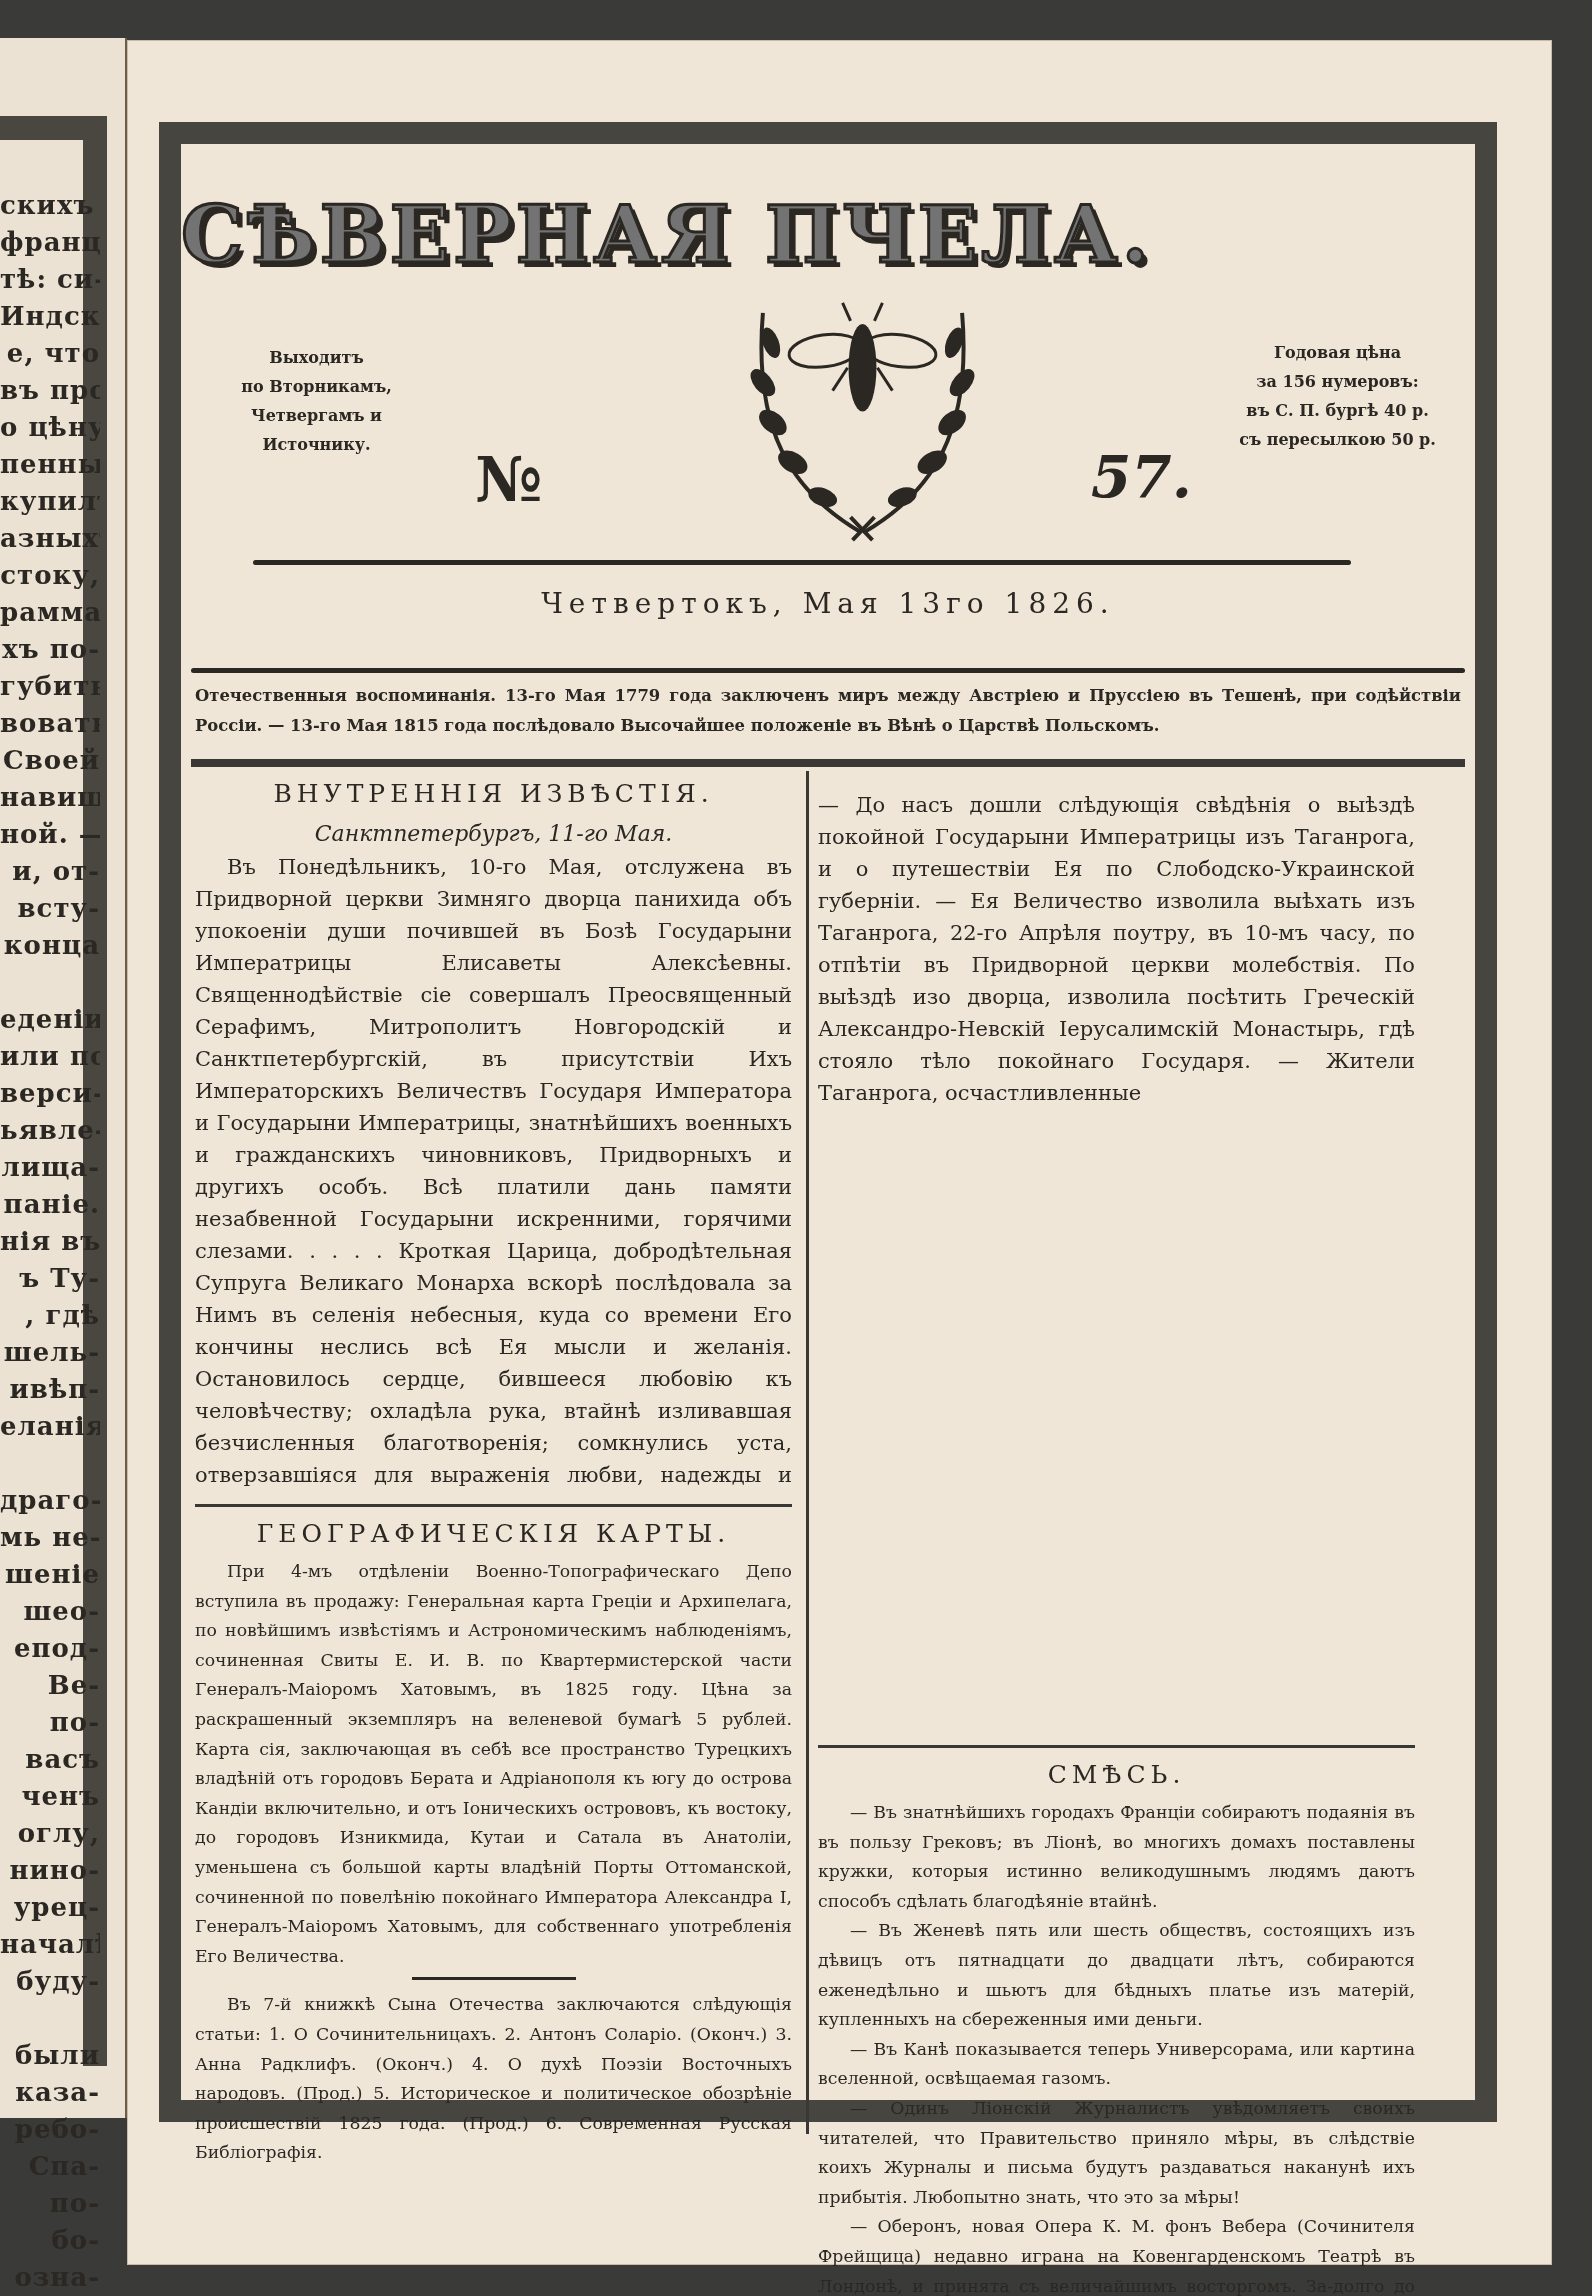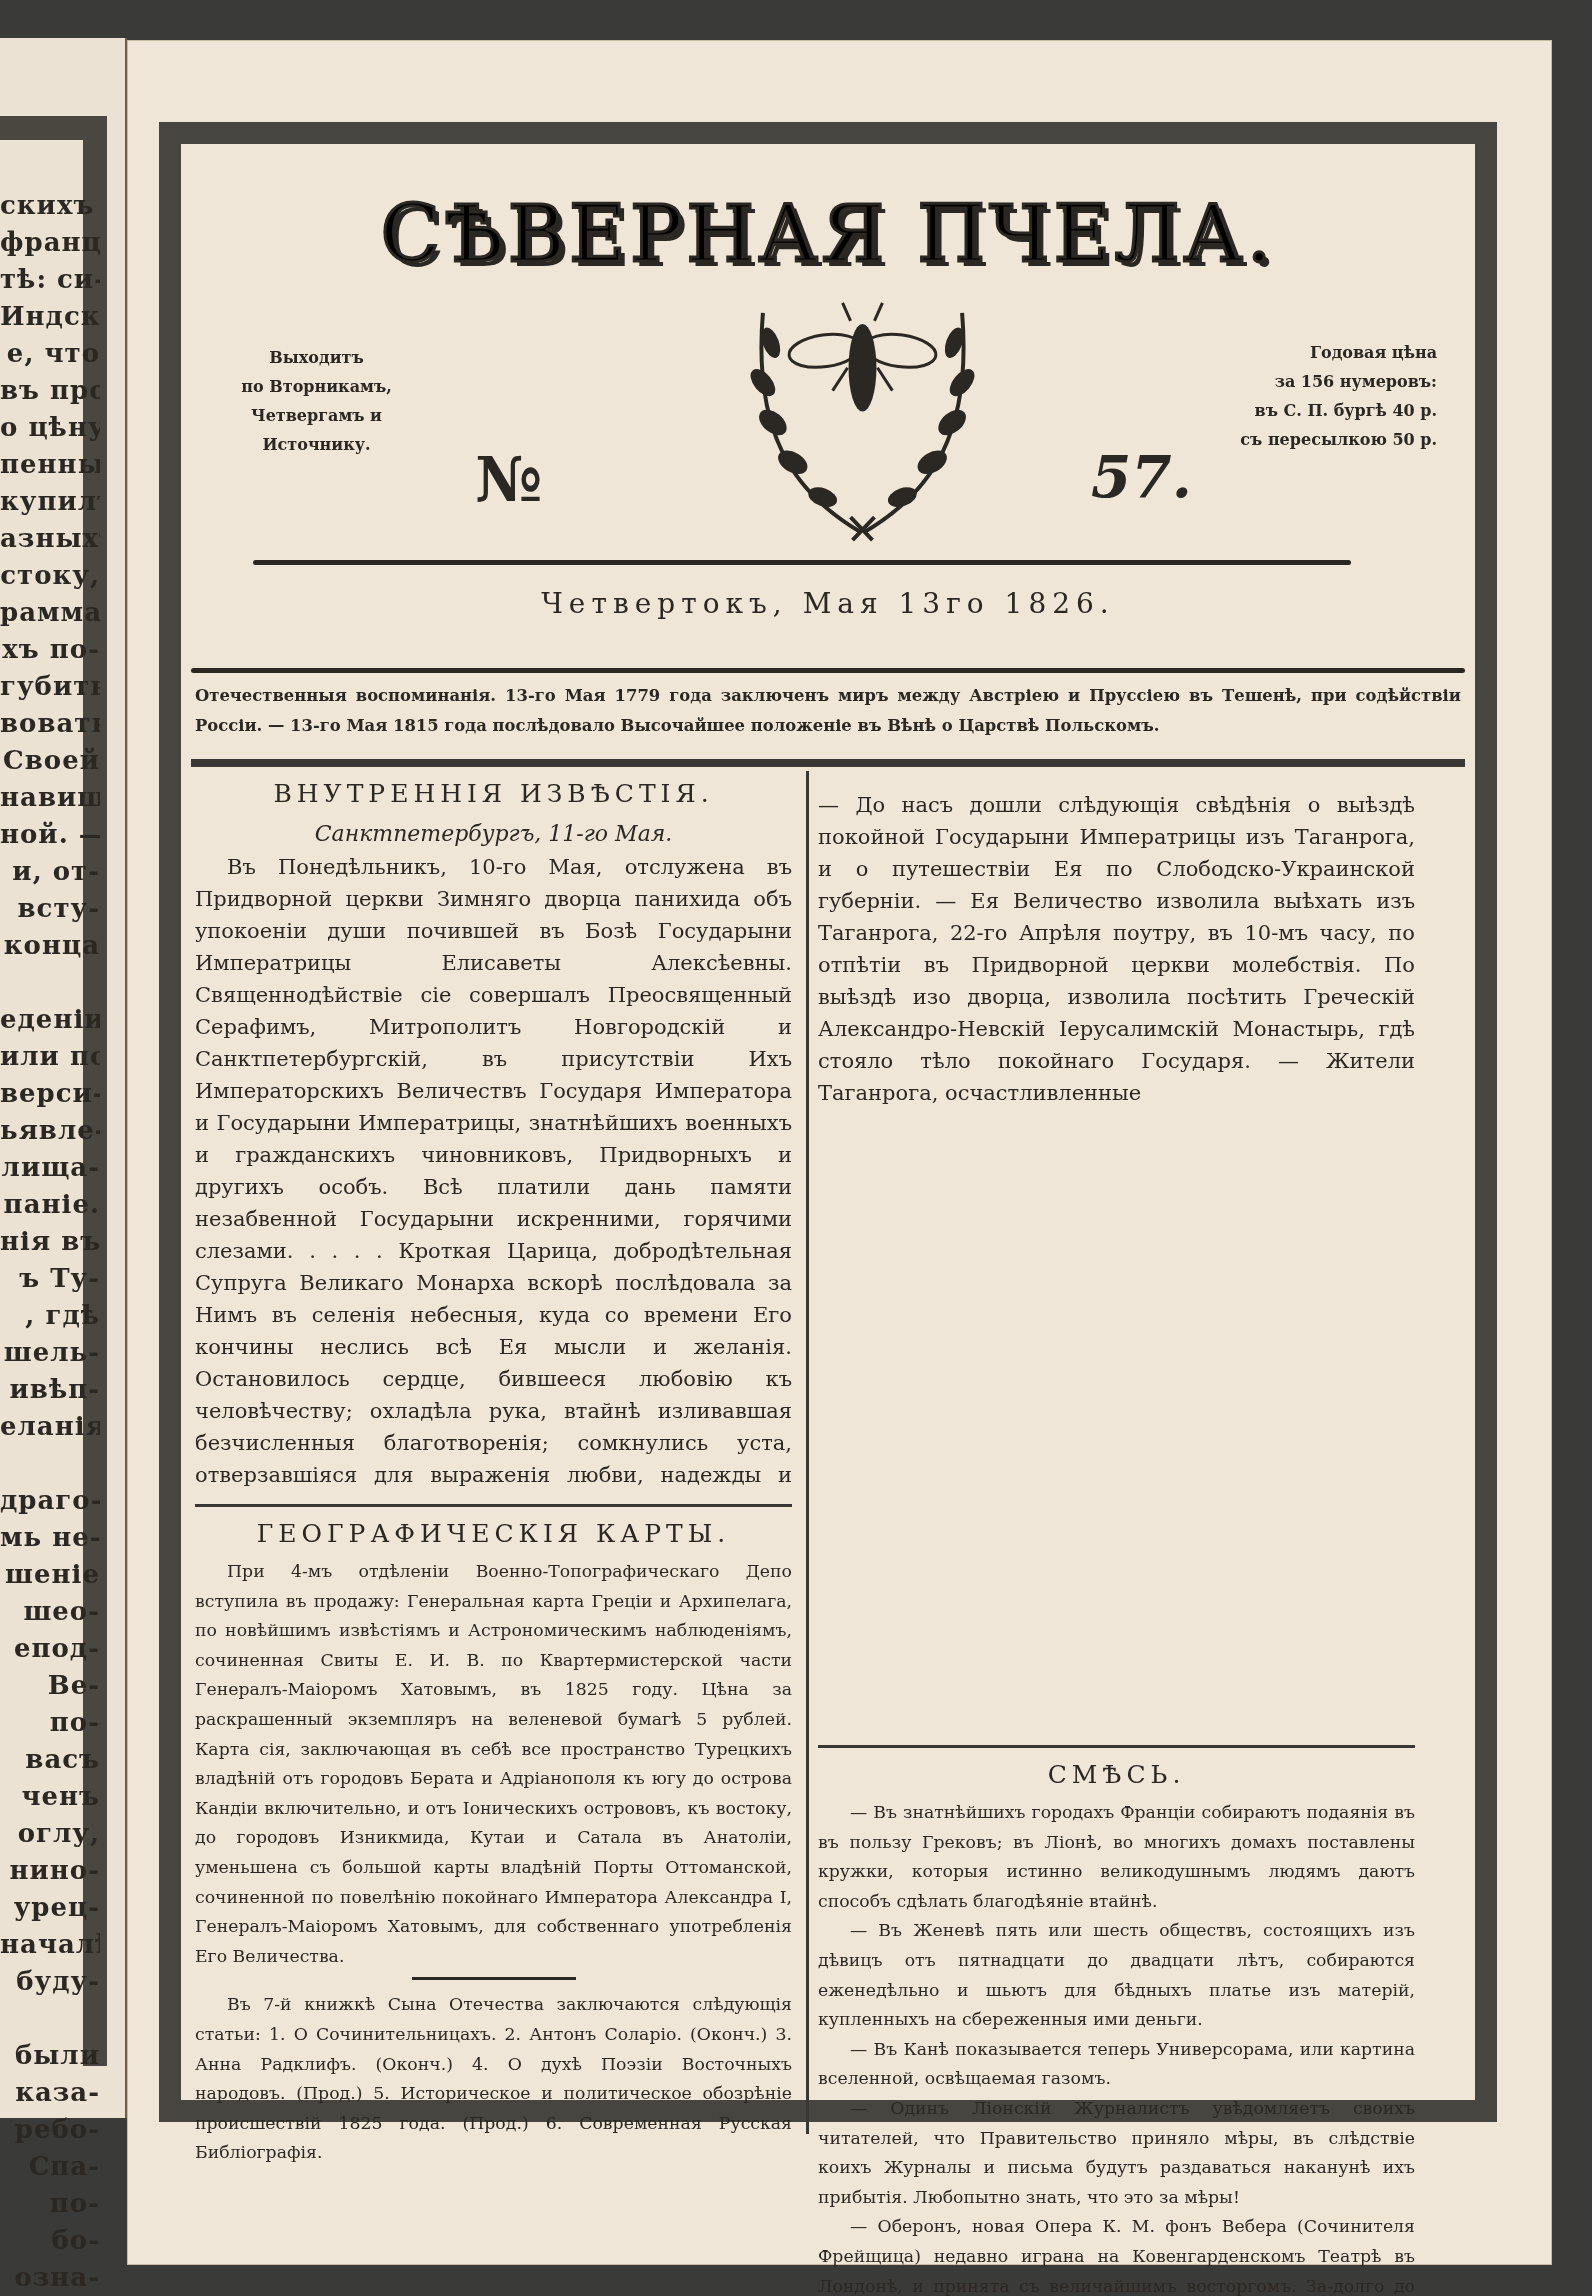--- a/index.html
+++ b/index.html
@@ -9,25 +9,25 @@
                border-right:2px solid #6b5d4a; }
   .left-page .lborder { position:absolute; right:18px; top:78px; width:24px; height:1950px; background:#4a4740; }
   .left-page .ltop { position:absolute; left:0; top:78px; width:101px; height:24px; background:#4a4740; }
   .left-lines { position:absolute; left:0; top:149px; width:100px; font-size:26px; line-height:37px;
                 text-align:right; color:#2b2722; white-space:nowrap; overflow:hidden; font-weight:bold; letter-spacing:1px;}
   .left-lines div { height:37px; }
   .page { position:absolute; left:127px; top:40px; width:1425px; height:2225px; background:#efe6d7;
           box-shadow: 0 0 0 1px #c9bca6 inset; }
   .frame { position:absolute; left:32px; top:82px; width:1338px; height:2000px;
            border:22px solid #474540; box-sizing:border-box; }
-  .masthead-title { position:absolute; left:0; width:100%; top:45px; text-align:center; font-size:78px;
-                    font-weight:normal; letter-spacing:4px; color:#000000;
+  .masthead-title { position:absolute; left:0; width:100%; top:45px; text-align:left; font-size:78px;
+                    font-weight:bold; letter-spacing:4px; color:#737373;
                     -webkit-text-stroke:3px #2b2722; text-shadow:5px 5px 0 #2b2722; }
   .side-l { position:absolute; left:46px; top:199px; width:179px; text-align:center; font-size:16px; line-height:29px; font-weight:bold; }
-  .side-r { position:absolute; right:38px; top:194px; width:199px; text-align:right; font-size:16px; line-height:29px; font-weight:bold; }
+  .side-r { position:absolute; right:38px; top:194px; width:199px; text-align:center; font-size:16px; line-height:29px; font-weight:bold; }
   .num-sign { position:absolute; left:294px; top:299px; font-size:62px; font-weight:bold; }
   .num-val { position:absolute; left:910px; top:299px; font-size:58px; font-weight:bold;font-style:italic; }
   .emblem { position:absolute; left:552px; top:149px; width:259px; height:249px; }
   .rule1 { position:absolute; left:72px; right:124px; top:416px; height:5px; background:#2b2722; border-radius:3px; }
   .date { position:absolute; left:0; width:100%; top:443px; text-align:center; font-size:28px; letter-spacing:6px; font-weight:normal; }
   .rule2 { position:absolute; left:0; right:0; top:524px; height:5px; background:#2b2722; border-radius:3px; margin:0 10px; }
   .memo { position:absolute; left:14px; right:14px; top:537px; font-size:16.4px; line-height:30px; font-weight:bold; text-align:justify; }
   .rule3 { position:absolute; left:0; right:0; top:615px; height:8px; background:#3a3834; margin:0 10px; }
   .col { position:absolute; top:627px; width:597px; font-size:21px; line-height:32px; text-align:justify; }
   .col-left { left:14px; }

